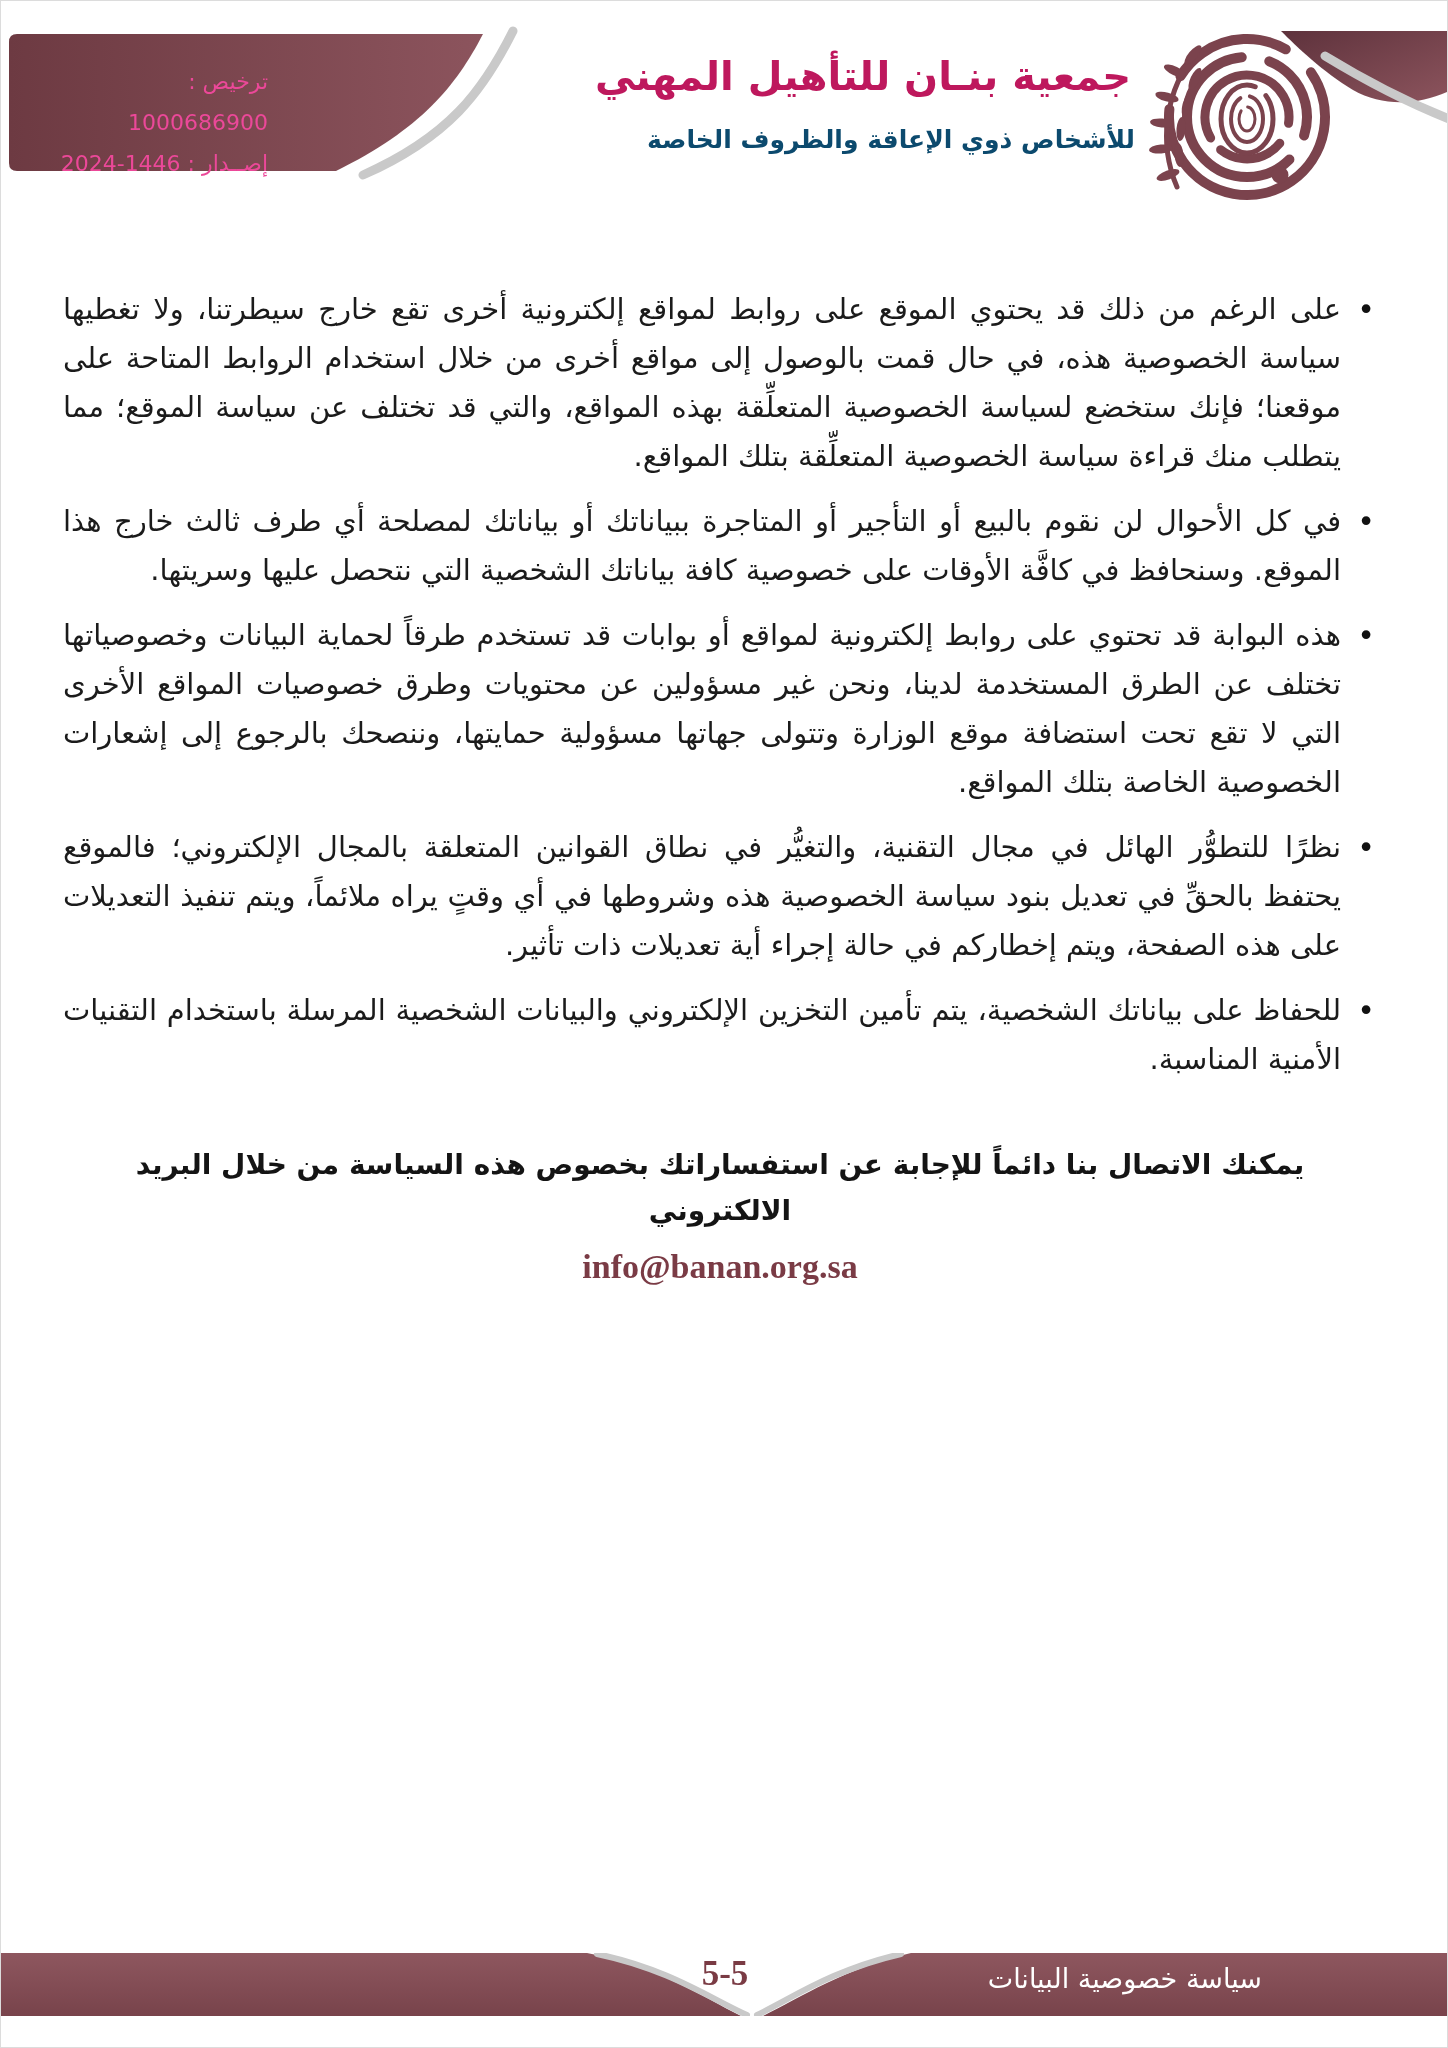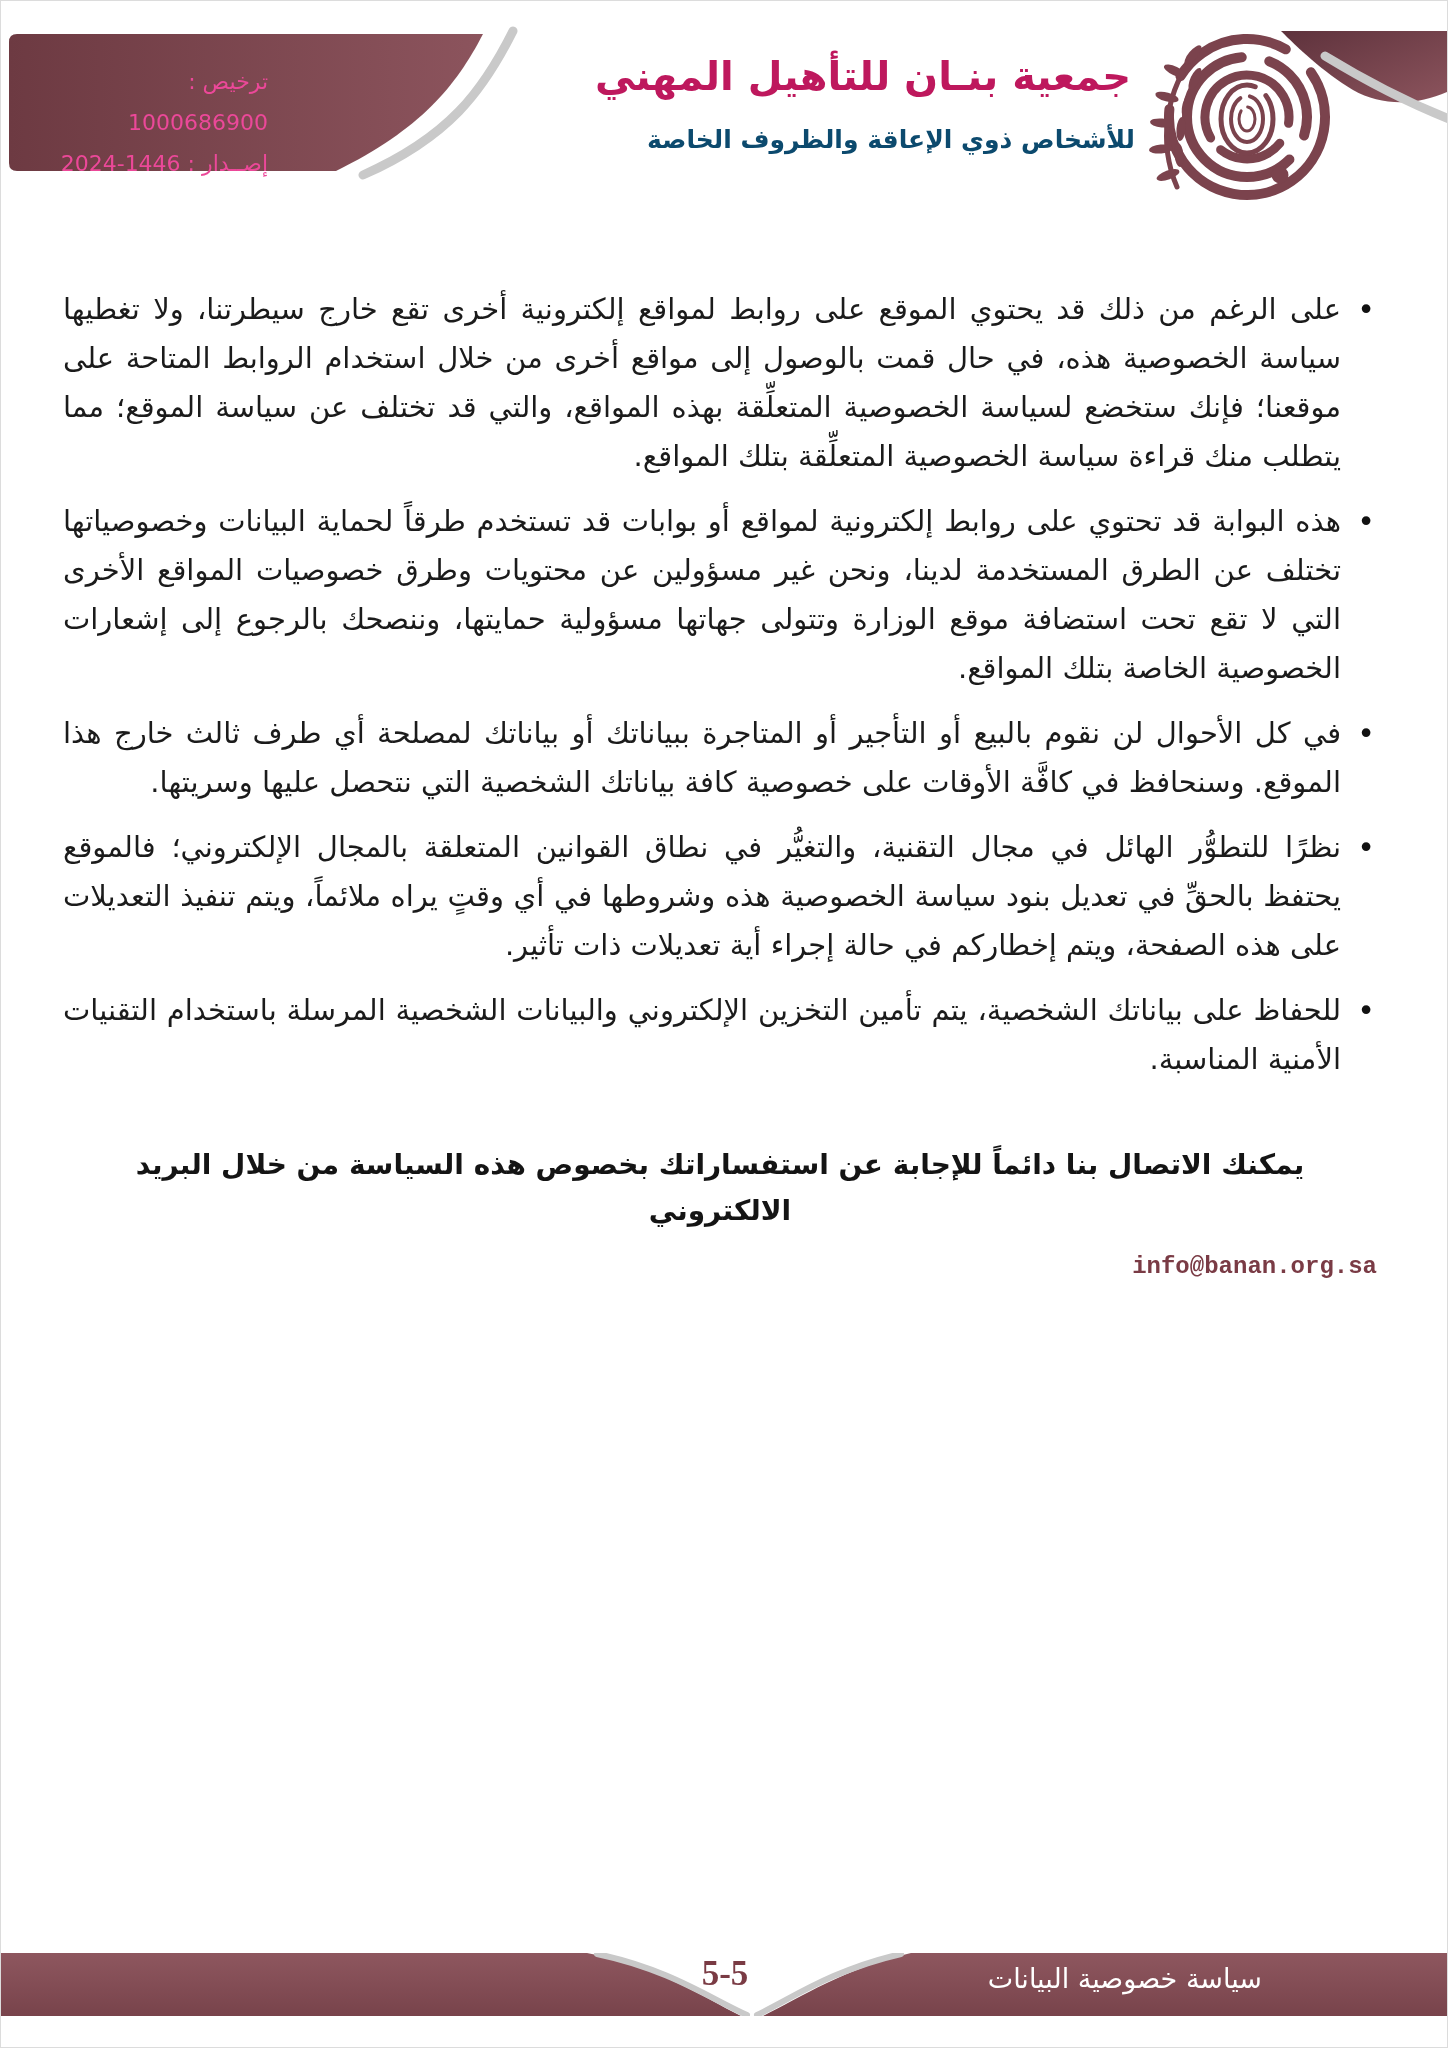--- a/index.html
+++ b/index.html
@@ -44,23 +44,23 @@
   }
   ul.bullets li::before{
     content:"•";position:absolute;right:2px;top:0;
     font-size:30px;color:#111;
   }
   .contact-line{
     margin-top:58px;text-align:center;
     font-weight:bold;font-size:28px;line-height:46px;color:#141414;
   }
   .contact-email{
-    margin-top:8px;text-align:right;
-    font-family:Liberation Mono, monospace;
-    font-weight:bold;font-size:24px;color:#7a3b45;
+    margin-top:8px;text-align:center;
+    font-family:Liberation Serif, serif;
+    font-weight:bold;font-size:34px;color:#7a3b45;
     direction:ltr;
   }
   
   .footer-decor{position:absolute;top:1952px;left:0;width:1448px;height:63px;}
   .footer-title{
     position:absolute;top:1962px;right:185px;
     color:#ffffff;font-size:27px;direction:rtl;white-space:nowrap;
   }
   .page-number{
     position:absolute;top:1953px;left:0;width:1448px;
@@ -129,22 +129,22 @@
       <ellipse rx="4.5" ry="12" transform="translate(34,102) rotate(5)"></ellipse>
       <ellipse rx="4.5" ry="12" transform="translate(14,122) rotate(-95)"></ellipse>
       <ellipse rx="4.5" ry="12" transform="translate(32,128) rotate(-5)"></ellipse>
       <ellipse rx="4.5" ry="12" transform="translate(21,148) rotate(-110)"></ellipse>
     </g>
   </svg>
 
   <div class="content">
     <ul class="bullets">
       <li>على الرغم من ذلك قد يحتوي الموقع على روابط لمواقع إلكترونية أخرى تقع خارج سيطرتنا، ولا تغطيها سياسة الخصوصية هذه، في حال قمت بالوصول إلى مواقع أخرى من خلال استخدام الروابط المتاحة على موقعنا؛ فإنك ستخضع لسياسة الخصوصية المتعلِّقة بهذه المواقع، والتي قد تختلف عن سياسة الموقع؛ مما يتطلب منك قراءة سياسة الخصوصية المتعلِّقة بتلك المواقع.</li>
+      <li>في كل الأحوال لن نقوم بالبيع أو التأجير أو المتاجرة ببياناتك أو بياناتك لمصلحة أي طرف ثالث خارج هذا الموقع. وسنحافظ في كافَّة الأوقات على خصوصية كافة بياناتك الشخصية التي نتحصل عليها وسريتها.</li>
       <li>هذه البوابة قد تحتوي على روابط إلكترونية لمواقع أو بوابات قد تستخدم طرقاً لحماية البيانات وخصوصياتها تختلف عن الطرق المستخدمة لدينا، ونحن غير مسؤولين عن محتويات وطرق خصوصيات المواقع الأخرى التي لا تقع تحت استضافة موقع الوزارة وتتولى جهاتها مسؤولية حمايتها، وننصحك بالرجوع إلى إشعارات الخصوصية الخاصة بتلك المواقع.</li>
-      <li>في كل الأحوال لن نقوم بالبيع أو التأجير أو المتاجرة ببياناتك أو بياناتك لمصلحة أي طرف ثالث خارج هذا الموقع. وسنحافظ في كافَّة الأوقات على خصوصية كافة بياناتك الشخصية التي نتحصل عليها وسريتها.</li>
       <li>نظرًا للتطوُّر الهائل في مجال التقنية، والتغيُّر في نطاق القوانين المتعلقة بالمجال الإلكتروني؛ فالموقع يحتفظ بالحقِّ في تعديل بنود سياسة الخصوصية هذه وشروطها في أي وقتٍ يراه ملائماً، ويتم تنفيذ التعديلات على هذه الصفحة، ويتم إخطاركم في حالة إجراء أية تعديلات ذات تأثير.</li>
       <li>للحفاظ على بياناتك الشخصية، يتم تأمين التخزين الإلكتروني والبيانات الشخصية المرسلة باستخدام التقنيات الأمنية المناسبة.</li>
     </ul>
     <div class="contact-line">يمكنك الاتصال بنا دائماً للإجابة عن استفساراتك بخصوص هذه السياسة من خلال البريد الالكتروني</div>
     <div class="contact-email">info@banan.org.sa</div>
   </div>
 
   <svg class="footer-decor" viewBox="0 0 1448 63" xmlns="http://www.w3.org/2000/svg" aria-hidden="true">
     <defs>
       <linearGradient id="footGrad" x1="0" y1="0" x2="0" y2="1">

